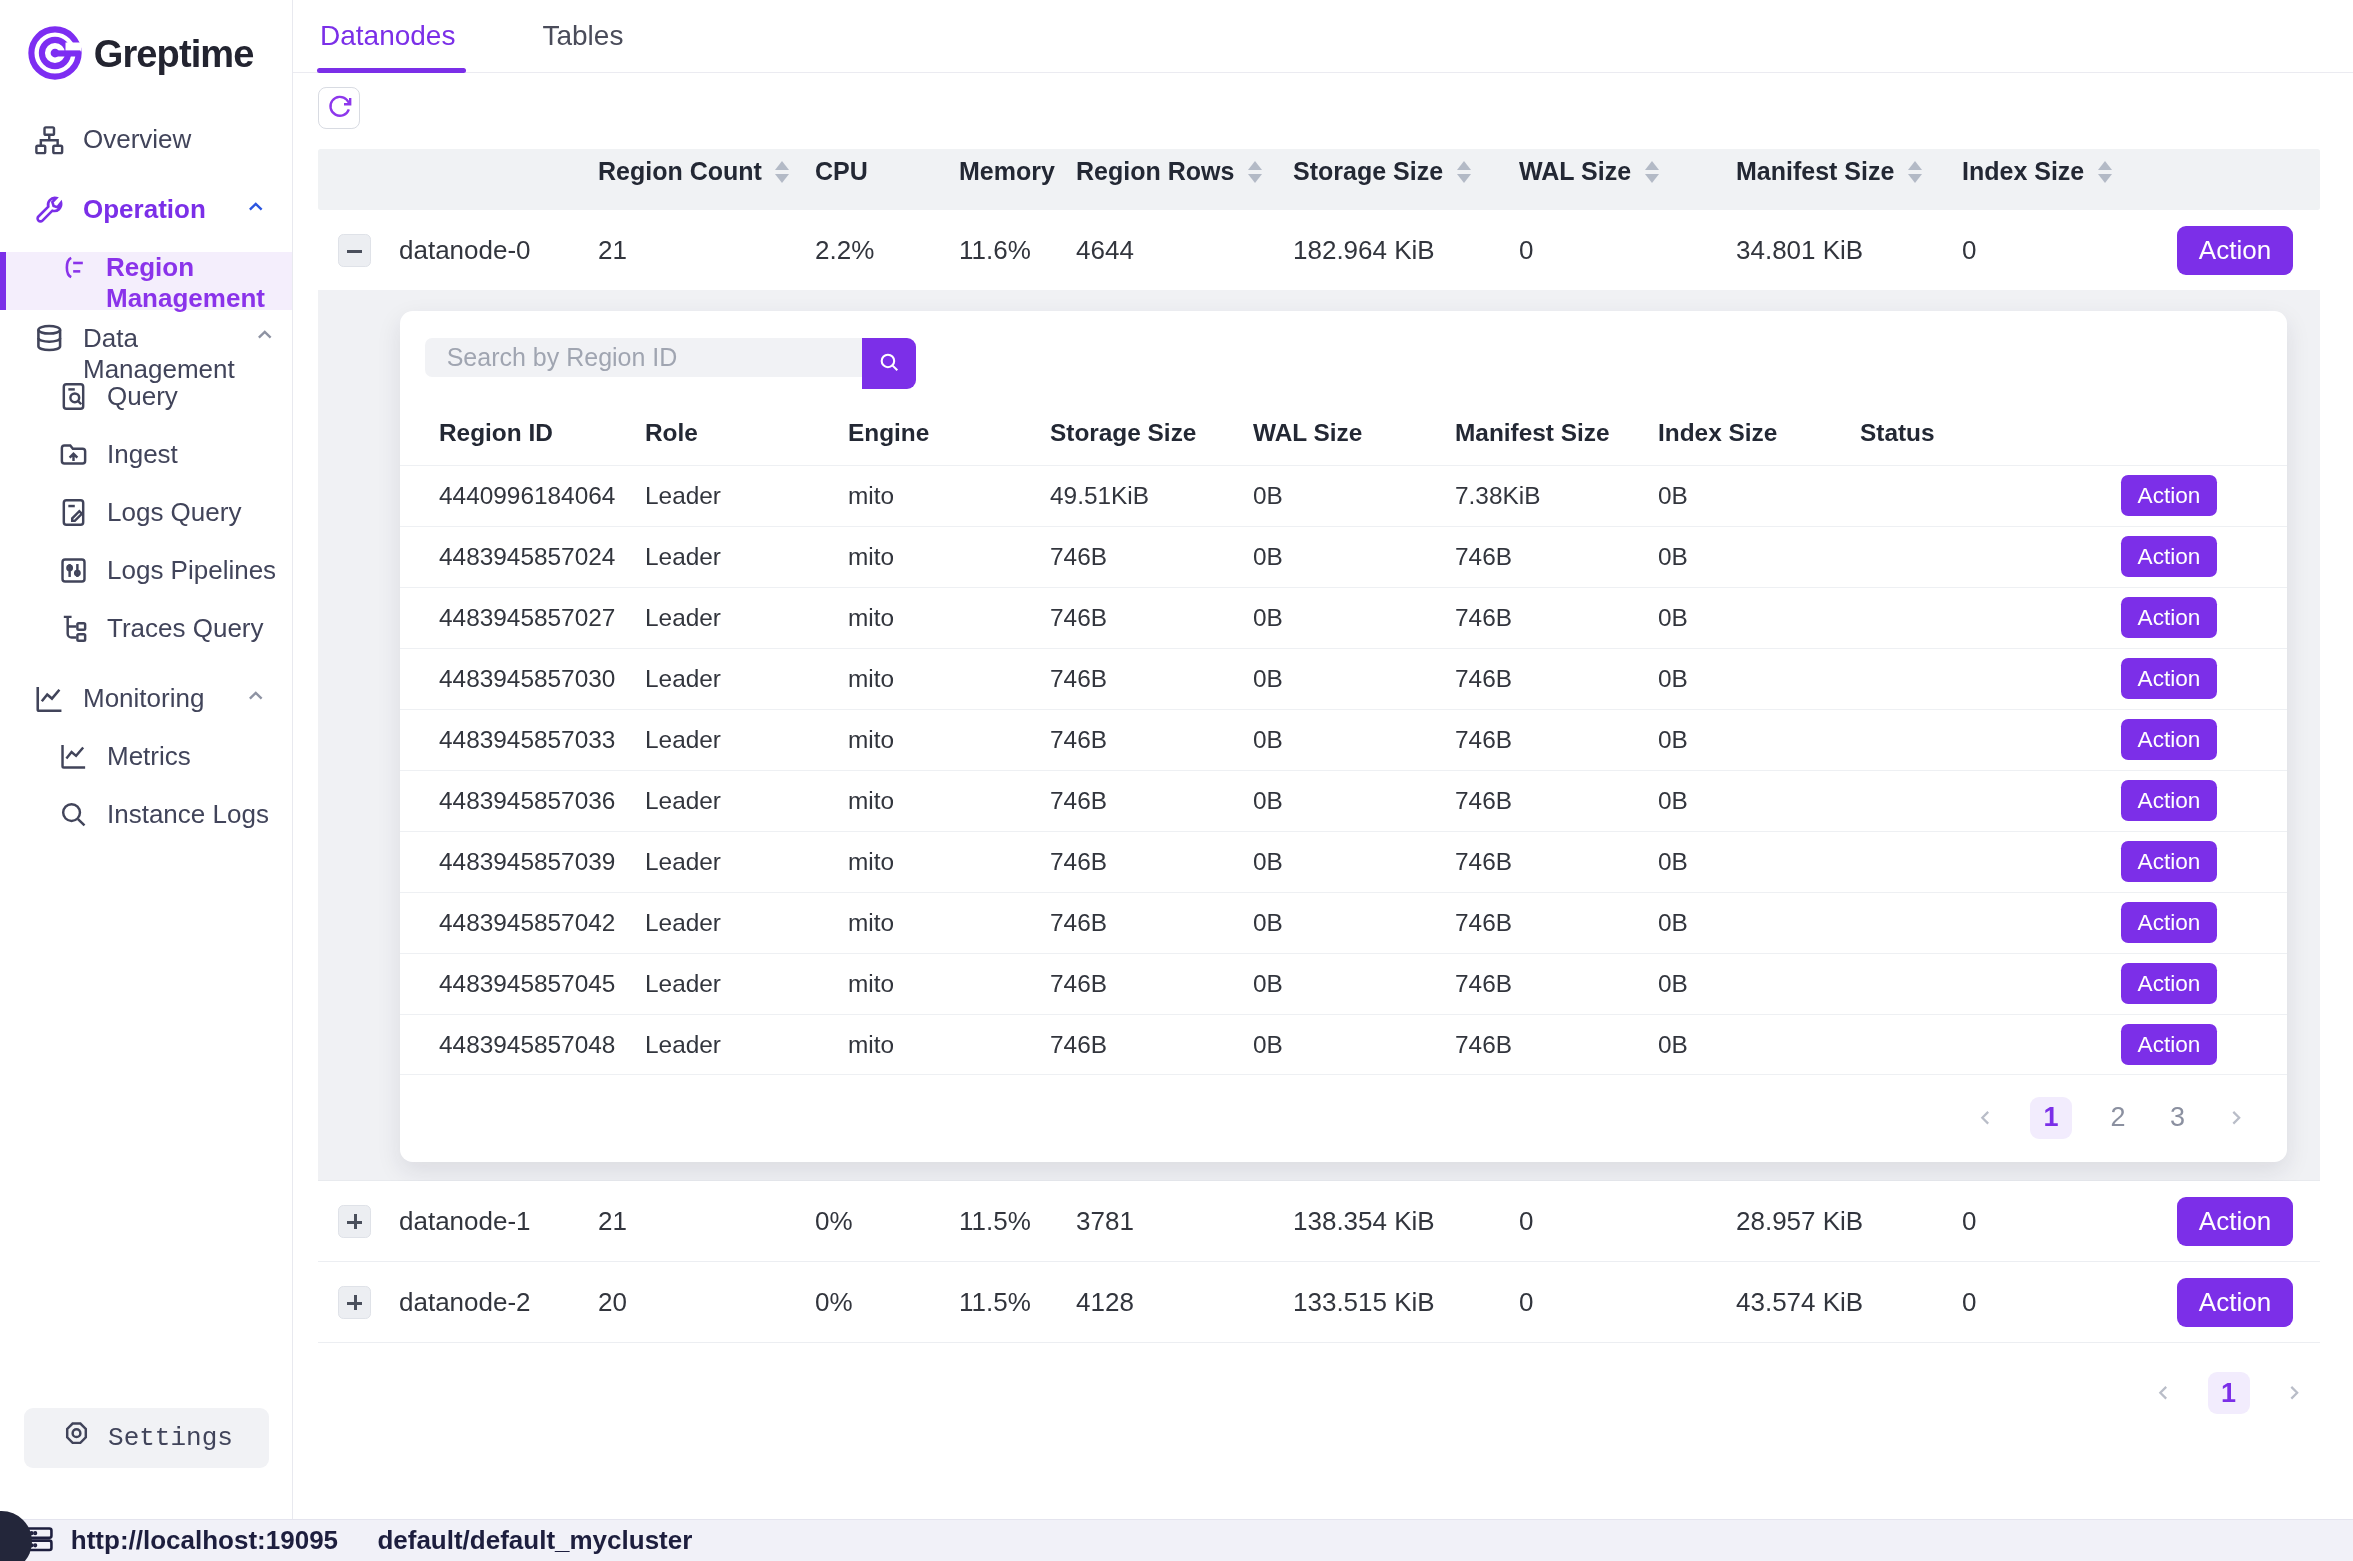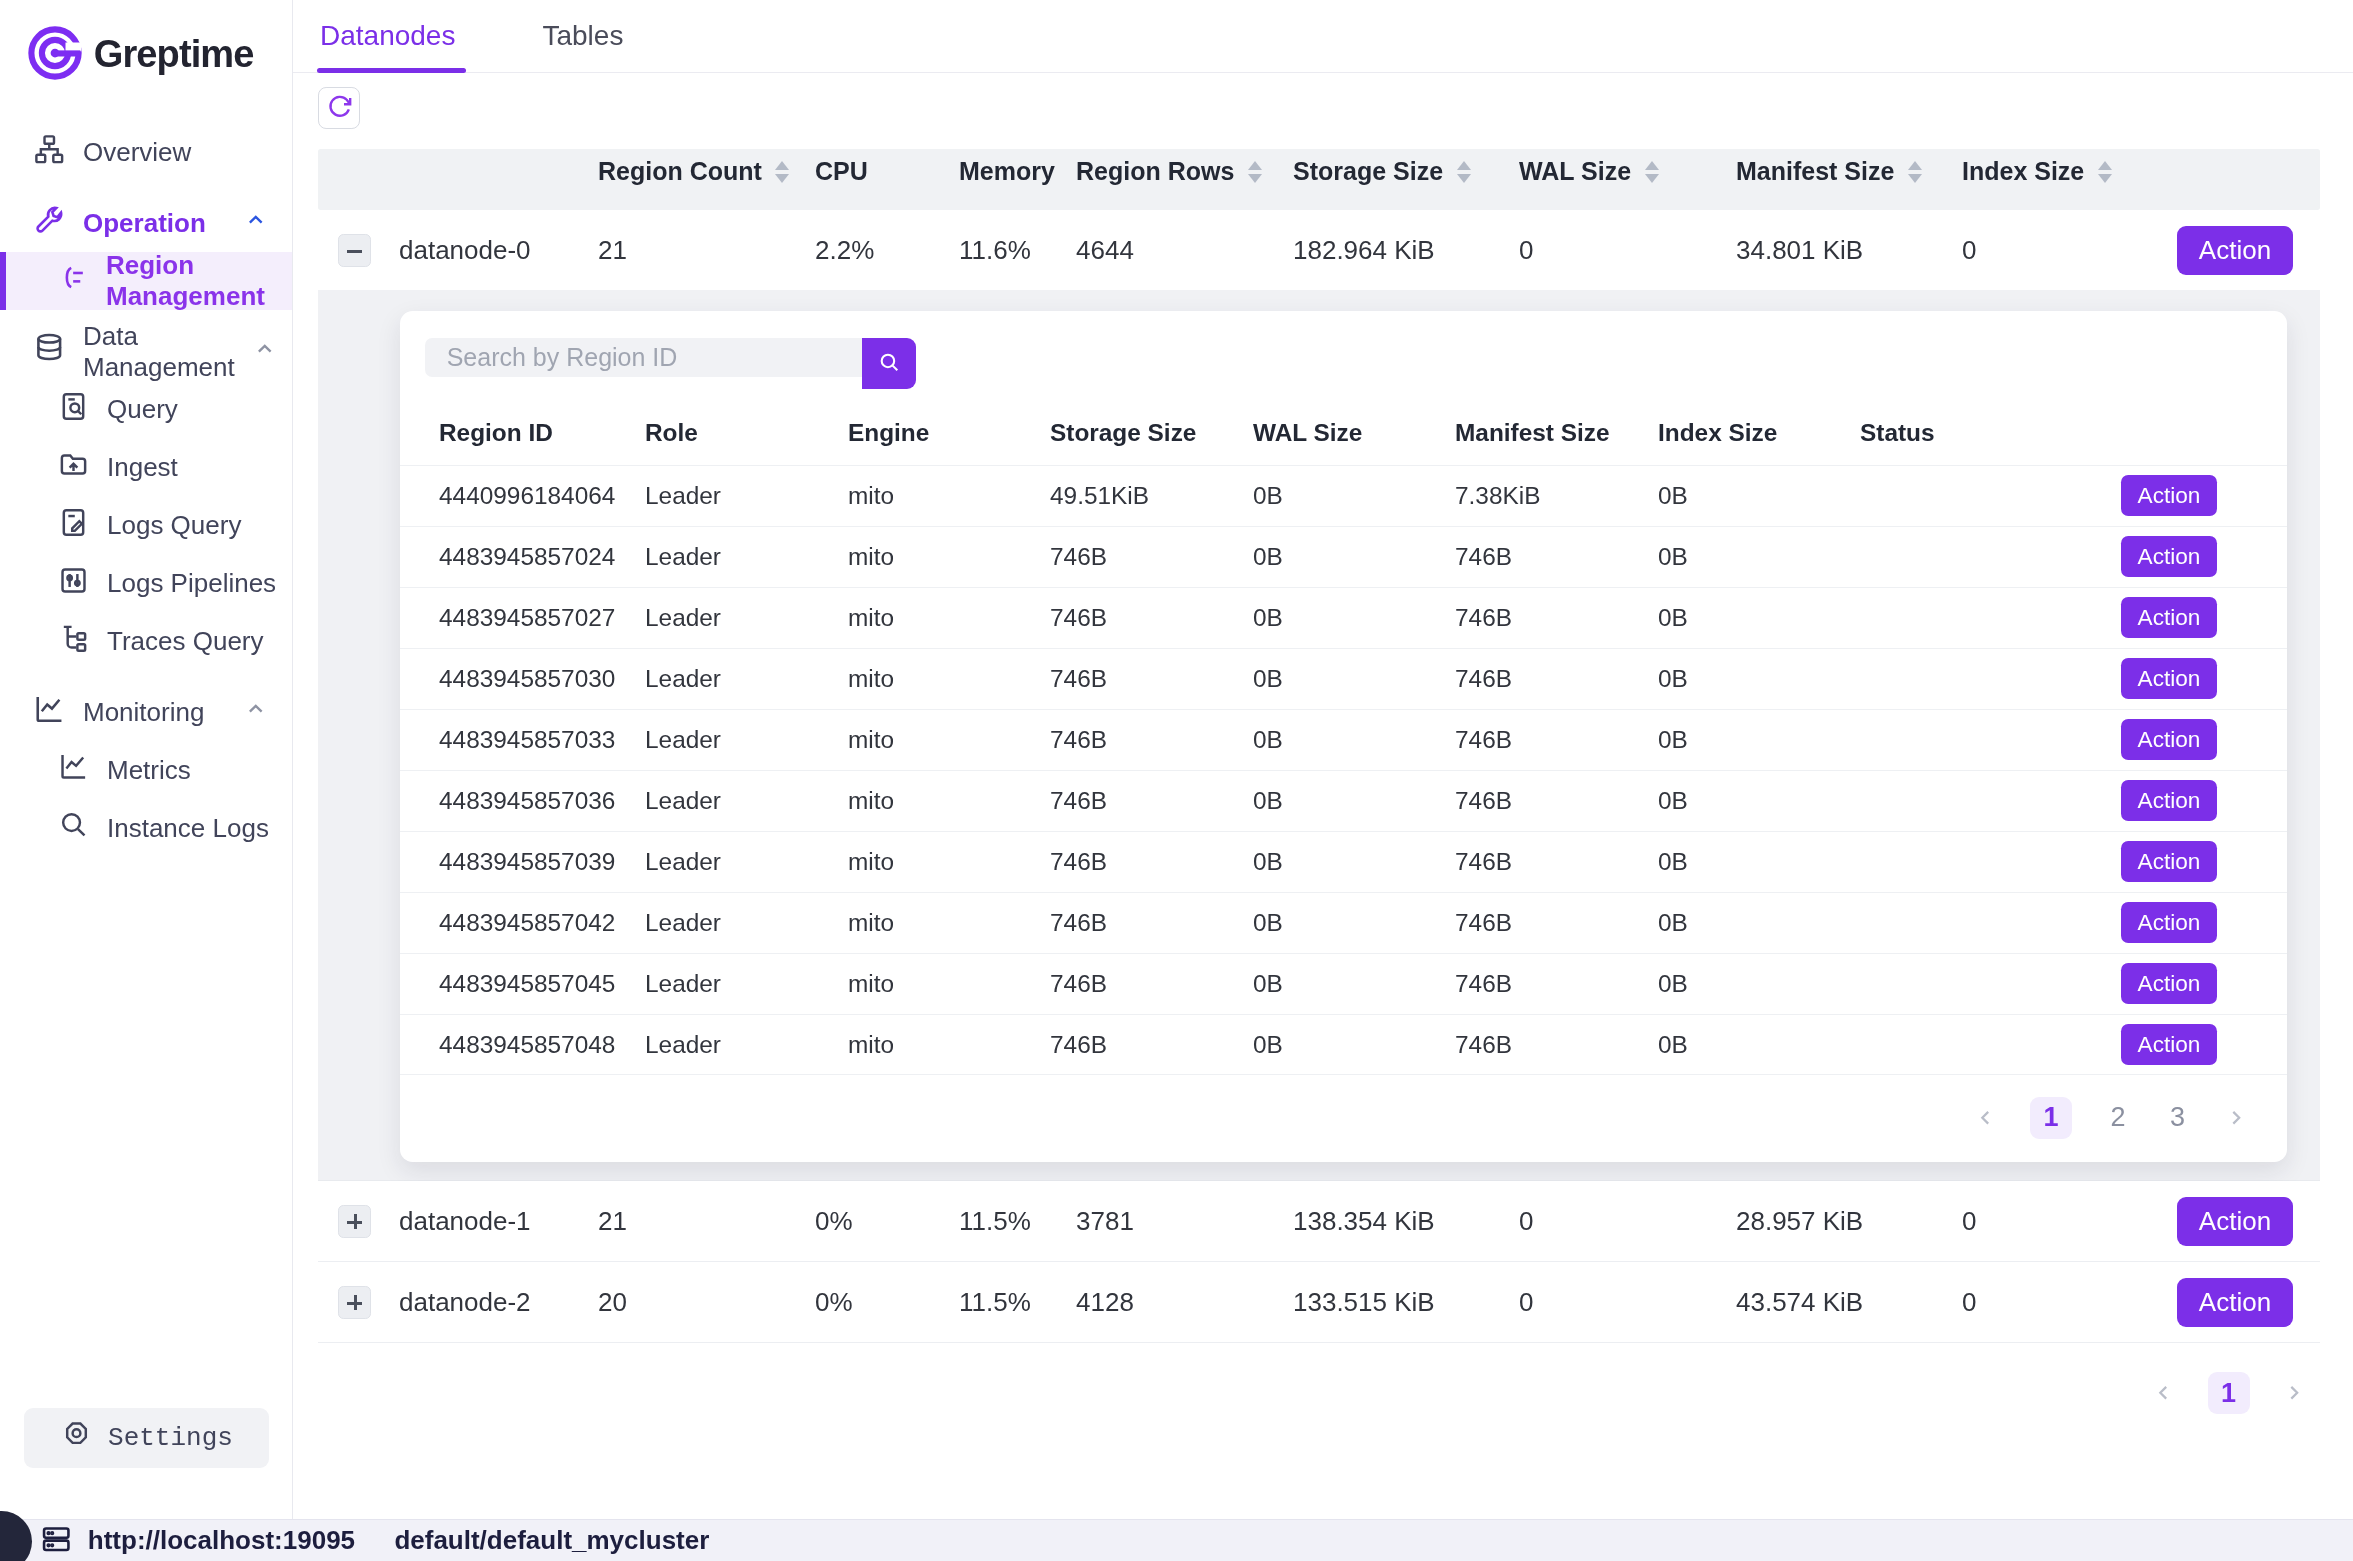--- a/index.html
+++ b/index.html
@@ -8,21 +8,21 @@
     background:#ffffff;font-family:"Liberation Sans","DejaVu Sans",sans-serif;
     color:#32353d;-webkit-font-smoothing:antialiased;
   }
   .app{display:flex;height:1519px}
 
   
   .sidebar{width:292px;min-width:292px;border-right:0.9px solid #e8e9ef;position:relative;background:#fff}
   .logo{display:flex;align-items:center;gap:10.8px;padding:25px 0 23.5px 27px}
   .logo-text{font-size:38px;font-weight:800;color:#232430;letter-spacing:-0.9px}
   .nav{padding-top:16.2px}
-  .nav-item{height:58px;display:flex;align-items:center;gap:18px;padding-left:32.5px;font-size:26px;color:#41445a;cursor:pointer}
+  .nav-item{height:58px;display:flex;gap:18px;padding-left:32.5px;font-size:26px;color:#41445a;cursor:pointer}
   .nav-item svg{flex:0 0 auto}
   .nav-item.sub{padding-left:58px}
   .nav-item .chev{margin-left:auto;margin-right:25px;color:#8e93a3}
   .nav-item.section{margin-top:12.6px}
   .nav-item.op{color:#7b2fe8;font-weight:700}
   .nav-item.op .chev{color:#2b55e0}
   .nav-item.active{background:#f4eefc;border-left:6.3px solid #7b2fe8;padding-left:51px;color:#8a33ea;font-weight:700}
   .settings-btn{position:absolute;left:24.4px;bottom:51px;width:245px;height:60px;background:#f1f2f5;border:none;
     border-radius:9px;display:flex;align-items:center;justify-content:center;gap:16.2px;font-size:26px;color:#41445a;
     font-family:Liberation Mono, monospace;cursor:pointer}
@@ -72,21 +72,21 @@
     border-top:0.9px solid #eef0f3;margin-top:-0.9px}
   .pg-num{font-size:27px;color:#8b90a0;cursor:pointer;min-width:27px;text-align:center}
   .pg-num.active{background:#f2ecfd;color:#7b2fe8;font-weight:700;width:42px;height:42px;border-radius:9px;
     display:flex;align-items:center;justify-content:center}
   .pg-arrow{color:#b9bdc8;display:flex;align-items:center;cursor:pointer}
 
   .bottom-pagination{display:flex;justify-content:flex-end;align-items:center;gap:32.5px;padding:29px 14.4px 0 0}
 
   
   .statusbar{position:absolute;left:0;bottom:0;width:2354px;height:42px;background:#f1f1f8;border-top:0.9px solid #e4e4ee;
-    display:flex;align-items:center;padding-left:40px;box-sizing:border-box;gap:15.3px;z-index:2}
+    display:flex;align-items:center;padding-left:23px;box-sizing:border-box;gap:15.3px;z-index:2}
   .sb-url{font-size:26px;font-weight:700;color:#1d1e3e;cursor:pointer}
   .sb-cluster{font-size:26px;font-weight:600;color:#1d1e3e;margin-left:24px;cursor:pointer}
   .corner-dot{position:absolute;left:-29px;bottom:-10.8px;width:61px;height:61px;border-radius:50%;background:#23263a;z-index:3}
 </style>
 </head>
 <body>
 
 <div class="app">
 
   <aside class="sidebar">

